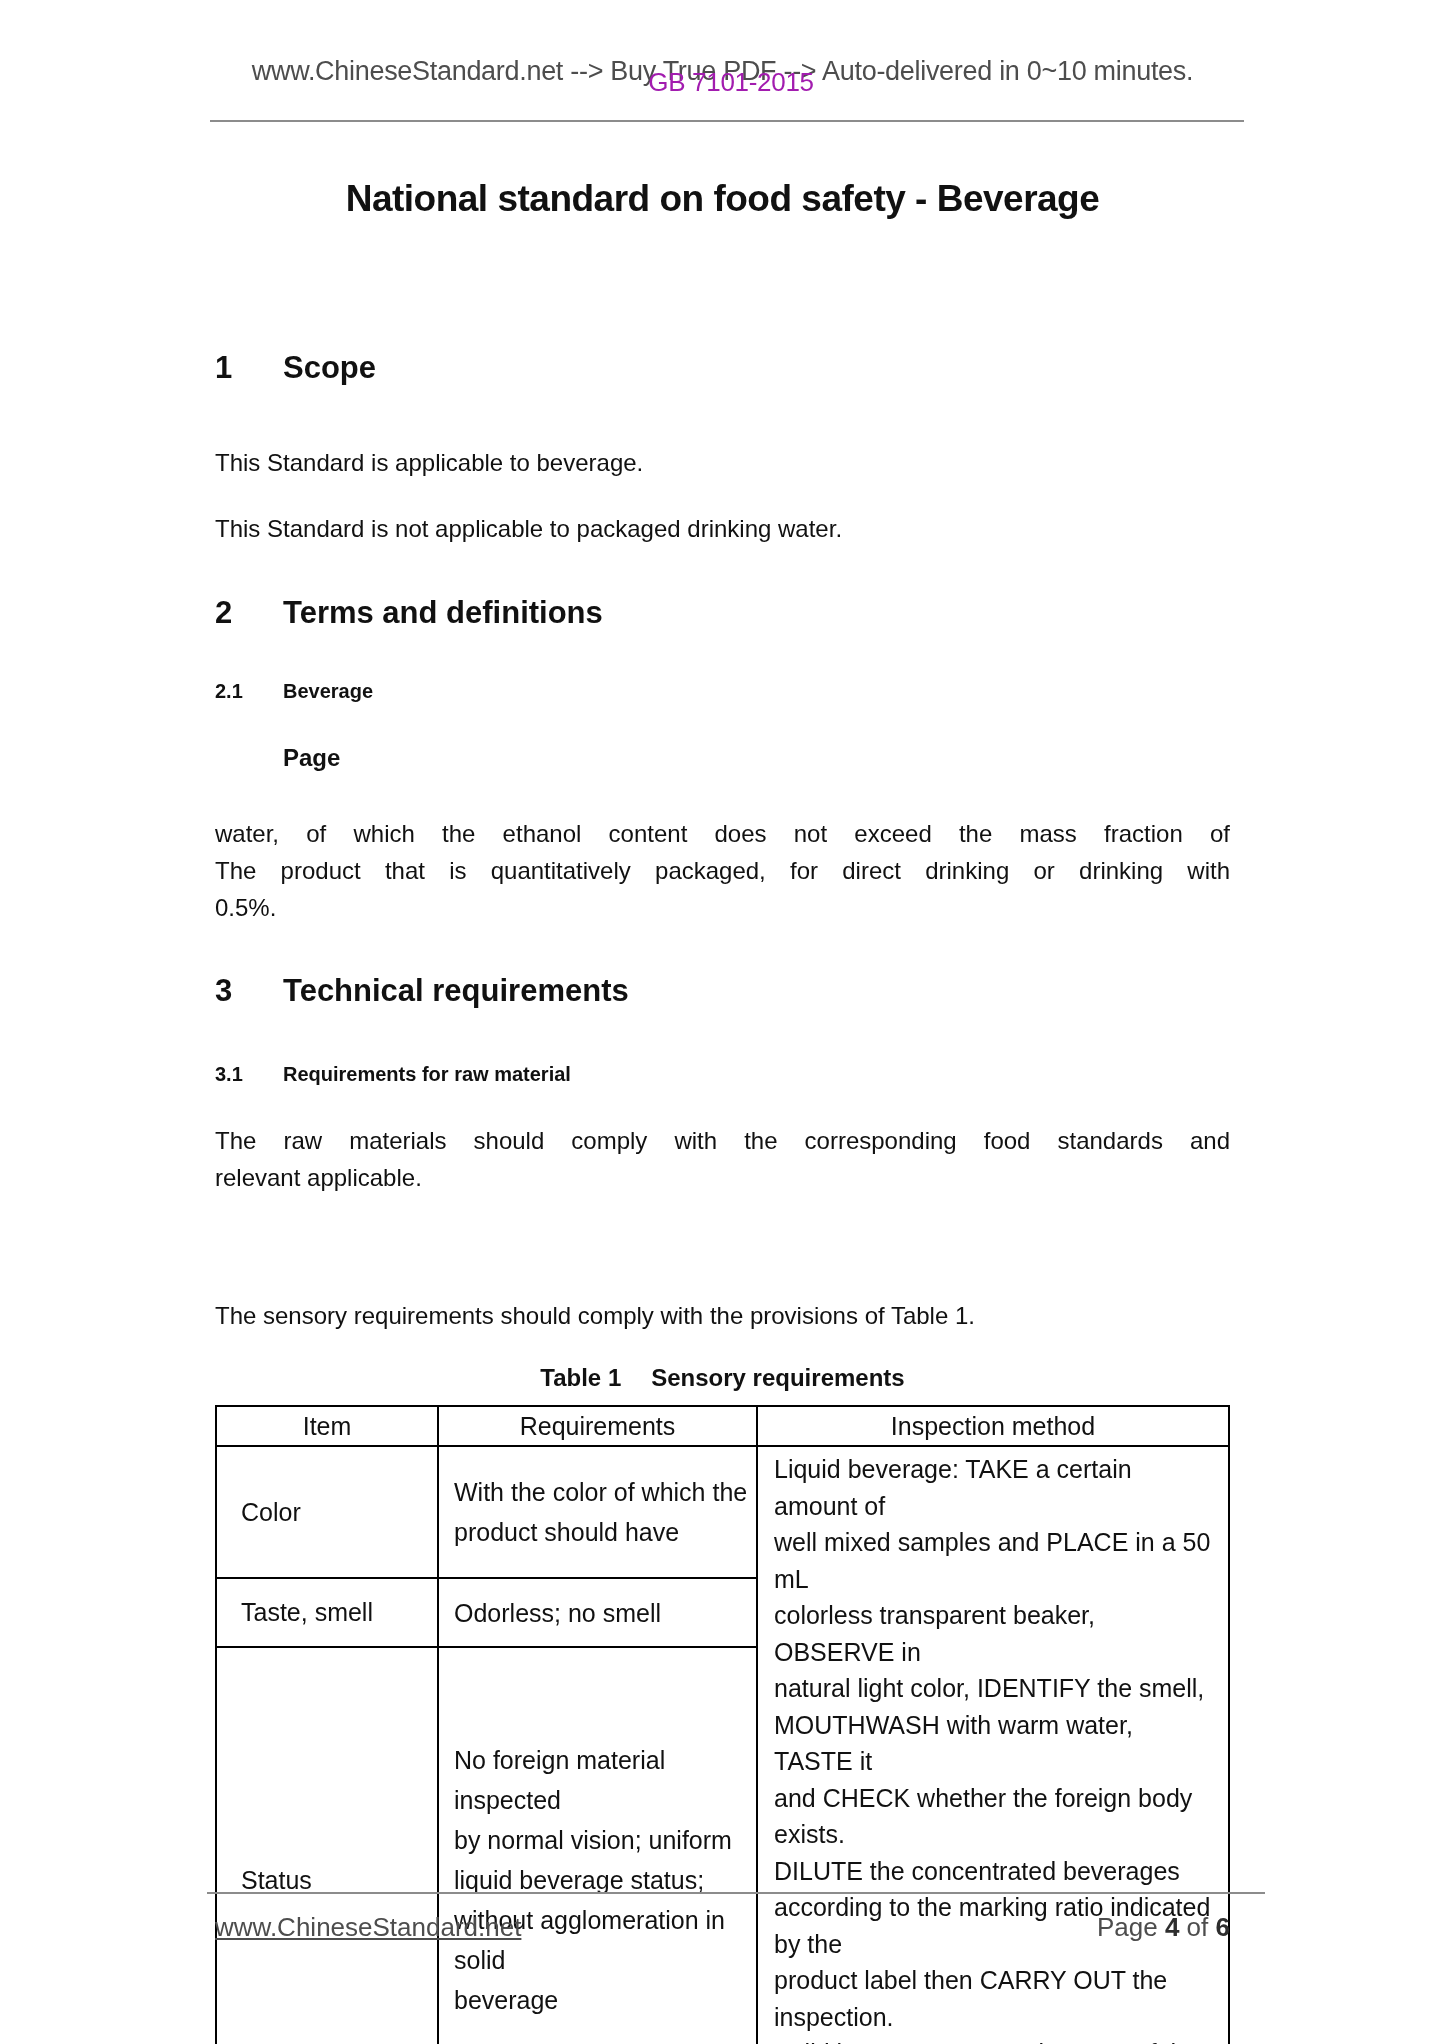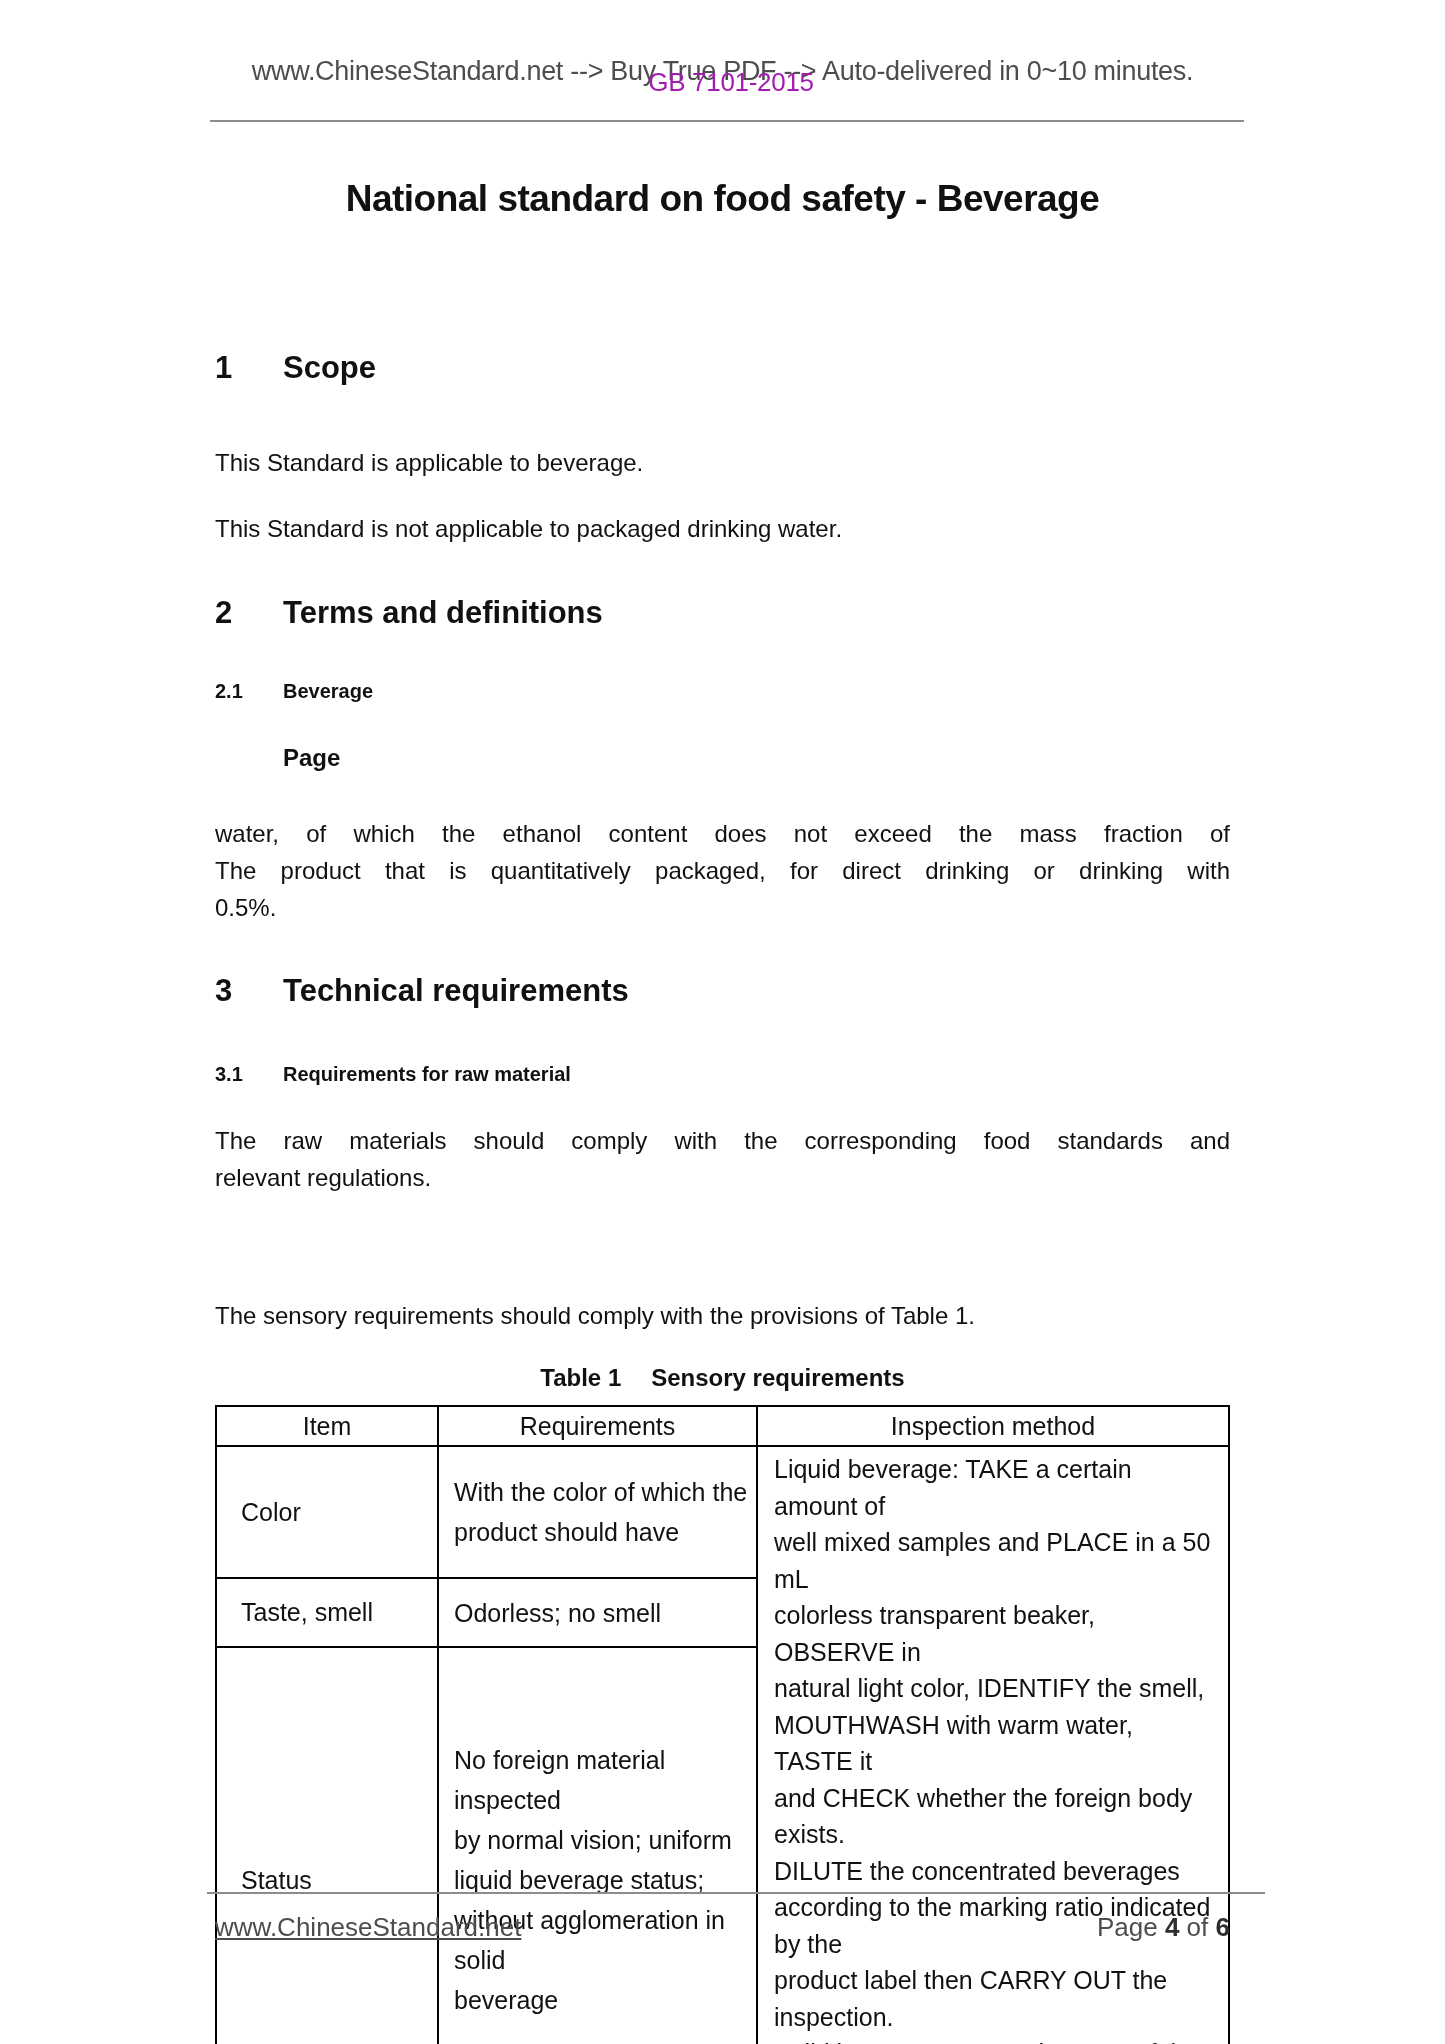--- a/index.html
+++ b/index.html
@@ -128,21 +128,21 @@
   <div class="h1 pos-s3">
     <span class="hnum">3</span>
     <span>Technical requirements</span>
   </div>
   <div class="h2 pos-s31">
     <span class="hnum">3.1</span>
     <span>Requirements for raw material</span>
   </div>
   <p class="body pos-raw">
       <span class="jl jfull">The raw materials should comply with the corresponding food standards and</span>
-      <span class="jl">relevant regulations.</span>
+      <span class="jl">relevant applicable.</span>
     </p>
   <p class="body pos-sens">The sensory requirements should comply with the provisions of Table 1.</p>
 
   <p class="tbl-caption">
     <span class="cap-prefix">Table 1</span><span>Sensory requirements</span>
   </p>
   <table class="sensory">
     <colgroup>
       <col style="width:222px">
         <col style="width:319px">

